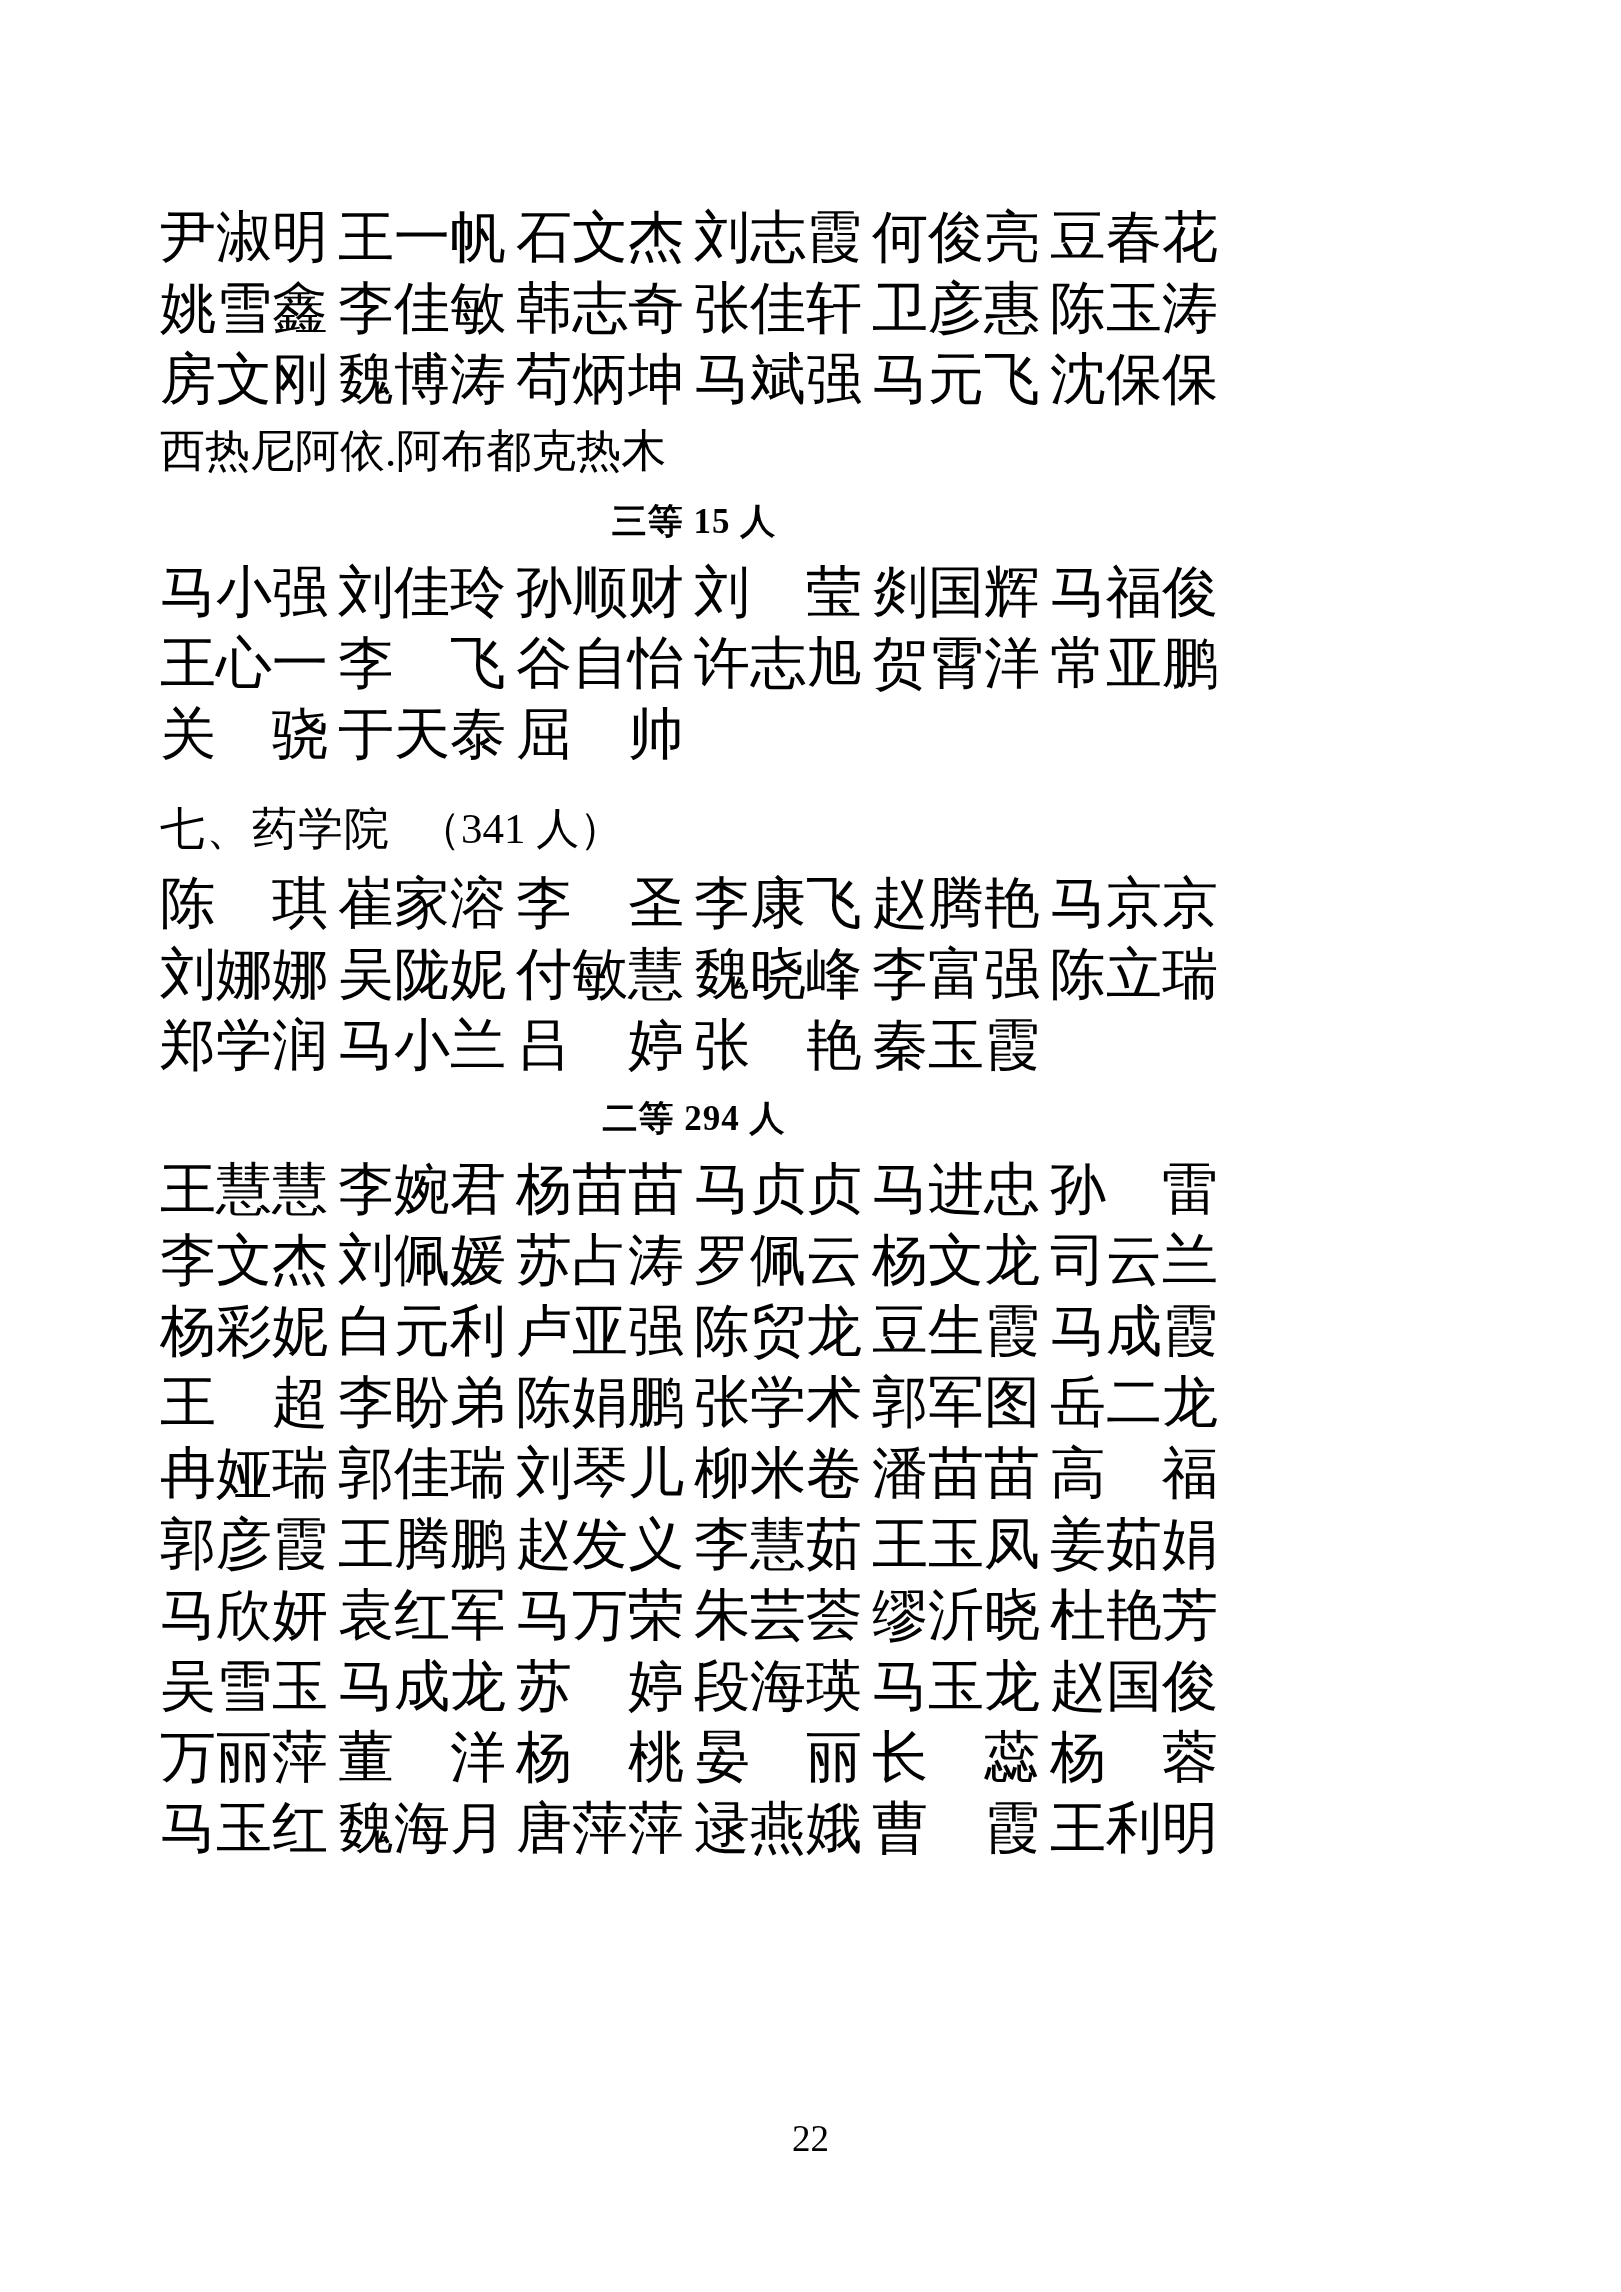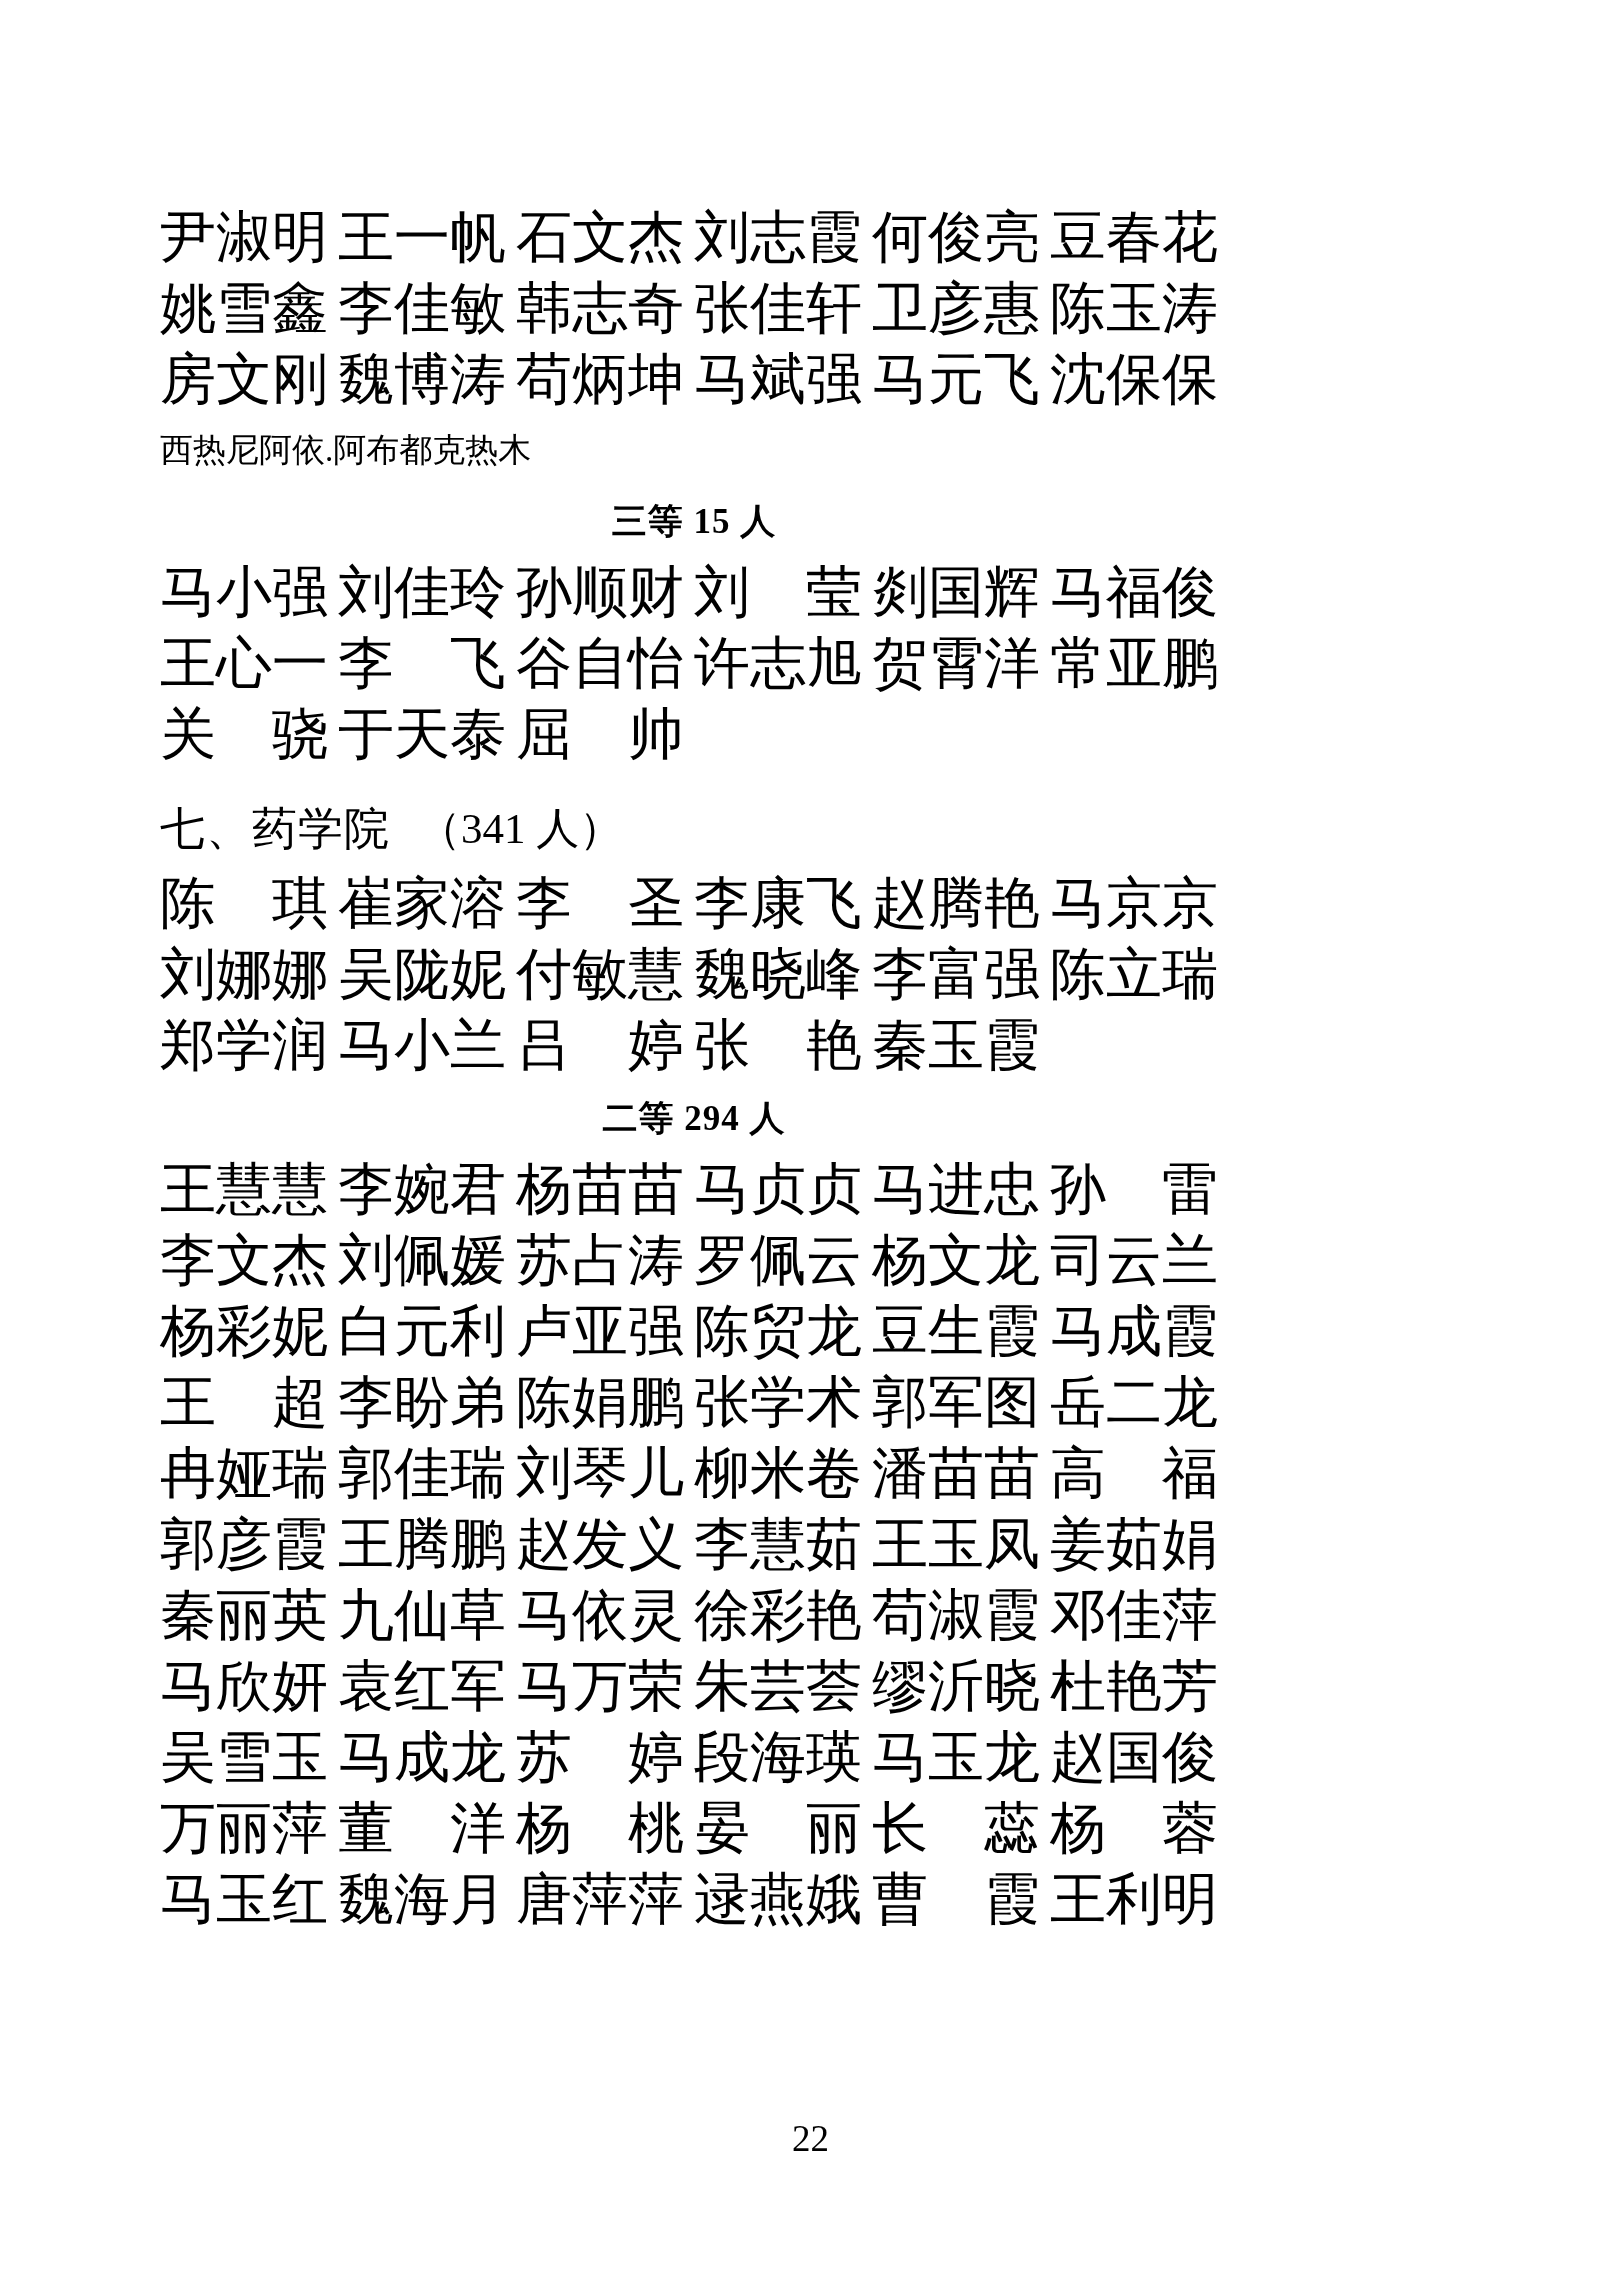--- a/index.html
+++ b/index.html
@@ -30,21 +30,21 @@
     font-size: 56px;
     line-height: 71px;
   }
   .name-cell {
     white-space: pre;
   }
   .long-name-row {
     height: 71px;
     display: flex;
     align-items: center;
-    font-size: 33px;
+    font-size: 45px;
     white-space: pre;
   }
   .tier-heading {
     height: 71px;
     display: flex;
     align-items: center;
     justify-content: center;
     font-weight: bold;
     font-size: 35px;
     letter-spacing: 1px;
@@ -215,28 +215,20 @@
         </div>
         <div class="name-row">
           <span class="name-cell">郭彦霞</span>
           <span class="name-cell">王腾鹏</span>
           <span class="name-cell">赵发义</span>
           <span class="name-cell">李慧茹</span>
           <span class="name-cell">王玉凤</span>
           <span class="name-cell">姜茹娟</span>
         </div>
         <div class="name-row">
-          <span class="name-cell">秦丽英</span>
-          <span class="name-cell">九仙草</span>
-          <span class="name-cell">马依灵</span>
-          <span class="name-cell">徐彩艳</span>
-          <span class="name-cell">苟淑霞</span>
-          <span class="name-cell">邓佳萍</span>
-        </div>
-        <div class="name-row">
           <span class="name-cell">马欣妍</span>
           <span class="name-cell">袁红军</span>
           <span class="name-cell">马万荣</span>
           <span class="name-cell">朱芸荟</span>
           <span class="name-cell">缪沂晓</span>
           <span class="name-cell">杜艳芳</span>
         </div>
         <div class="name-row">
           <span class="name-cell">吴雪玉</span>
           <span class="name-cell">马成龙</span>

